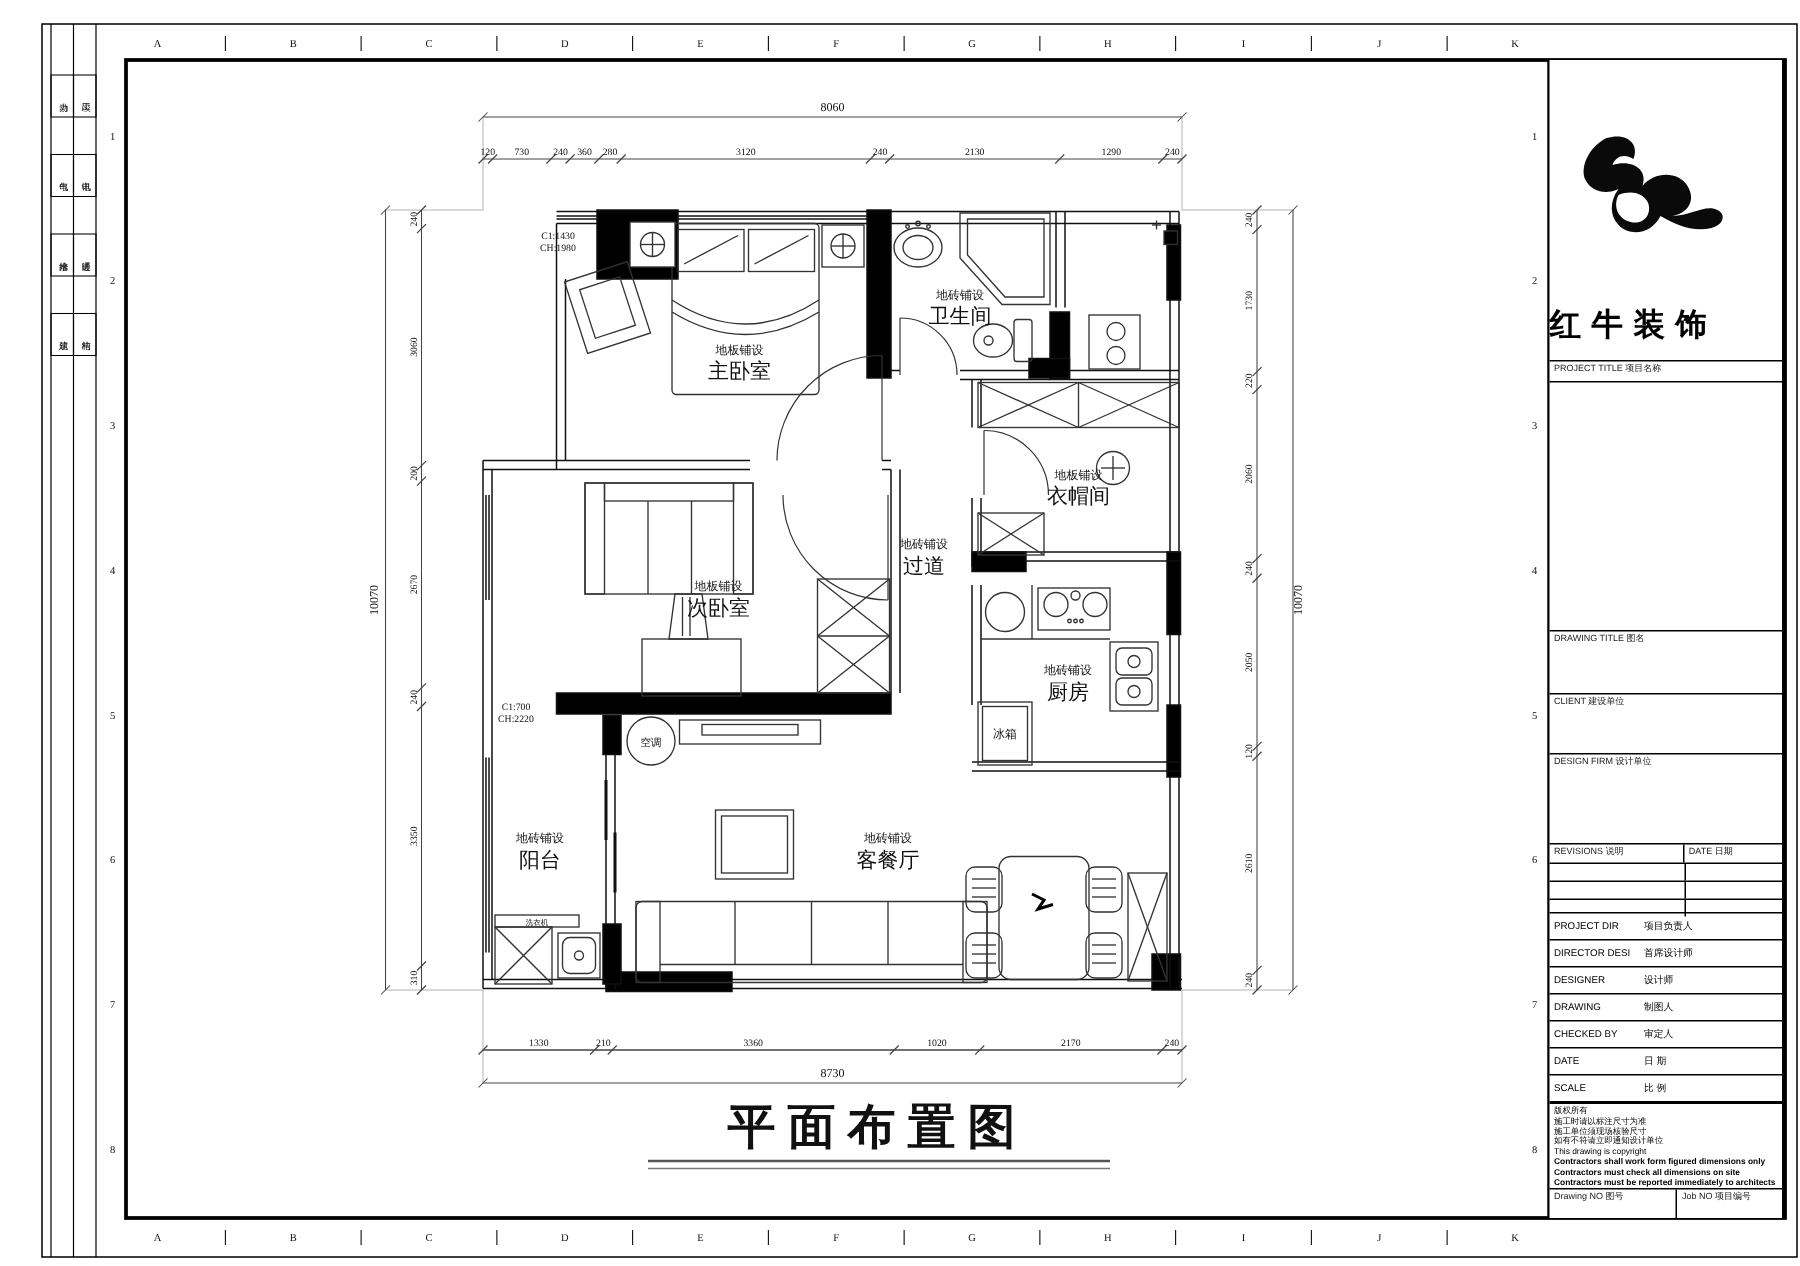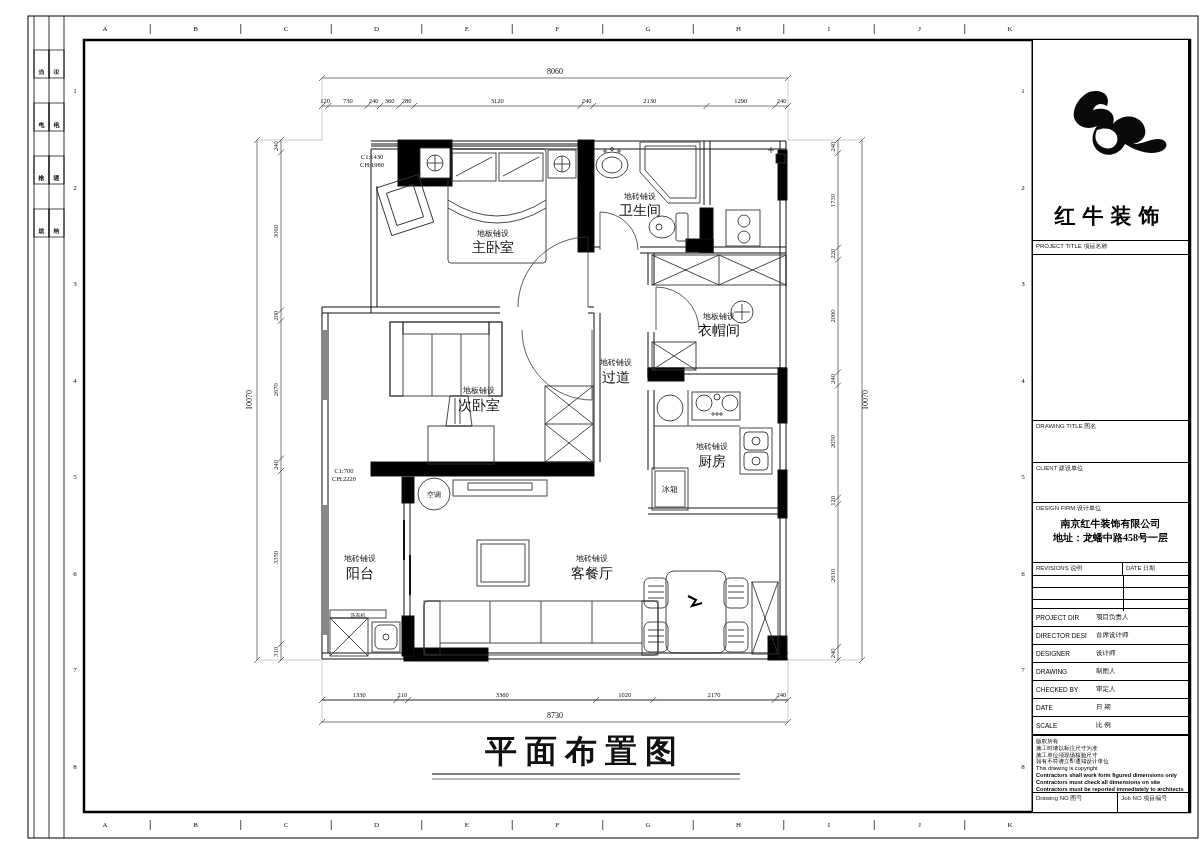--- a/index.html
+++ b/index.html
@@ -2,21 +2,21 @@
 <html><head>
 <meta charset="utf-8">
 <style>
   html,body{margin:0;padding:0;background:#fff;}
   body{width:1200px;height:844px;position:relative;font-family:"Liberation Serif","DejaVu Serif",serif;color:#000;overflow:hidden;}
   svg text{font-family:"Liberation Serif","DejaVu Serif",serif;fill:#111;}
   .tb{position:absolute;left:1032px;top:40px;width:158px;height:772px;border-left:1.5px solid #000;border-right:2px solid #000;box-sizing:border-box;background:#fff;}
   .tb .cell{box-sizing:border-box;border-top:1px solid #000;position:relative;}
   .tb .cell:first-child{border-top:none;}
   .tiny{font-size:6px;line-height:8px;padding:1px 3px;font-family:"Liberation Sans","DejaVu Sans",sans-serif;color:#222;}
-  .logo-cell{height:200px;display:flex;flex-direction:column;align-items:center;justify-content:flex-end;padding-bottom:10px;}
+  .logo-cell{height:200px;display:flex;flex-direction:column;justify-content:flex-end;padding-bottom:10px;}
   .brand{font-size:21px;letter-spacing:7px;font-weight:bold;margin-top:6px;white-space:nowrap;}
   .row-ptitle{height:14px;}
   .space-cell{height:166px;}
   .row-dtitle{height:42px;}
   .row-client{height:40px;}
   .row-firm{height:60px;}
   .firm-lines{text-align:center;font-size:10px;line-height:14px;margin-top:4px;font-weight:bold;}
   .row-rev{height:46px;padding:0;}
   .rev-grid{display:flex;height:12px;border-bottom:1px solid #000;}
   .rev-grid .c1{width:58%;border-right:1px solid #000;box-sizing:border-box;}
@@ -508,24 +508,20 @@
   <div class="cell row-ptitle tiny">PROJECT TITLE 项目名称</div>
   <div class="cell space-cell"></div>
   <div class="cell row-dtitle">
       <div class="tiny">DRAWING TITLE 图名</div>
     </div>
   <div class="cell row-client">
       <div class="tiny">CLIENT 建设单位</div>
     </div>
   <div class="cell row-firm">
     <div class="tiny">DESIGN FIRM 设计单位</div>
-    <div class="firm-lines">
-      <div>南京红牛装饰有限公司</div>
-      <div>地址：龙蟠中路458号一层</div>
-    </div>
   </div>
   <div class="cell row-rev">
     <div class="rev-grid">
       <div class="c1 tiny">REVISIONS 说明</div>
       <div class="c2 tiny">DATE 日期</div>
     </div>
     <div class="rev-empty">
         <div class="c1"></div>
       </div>
     <div class="rev-empty">

